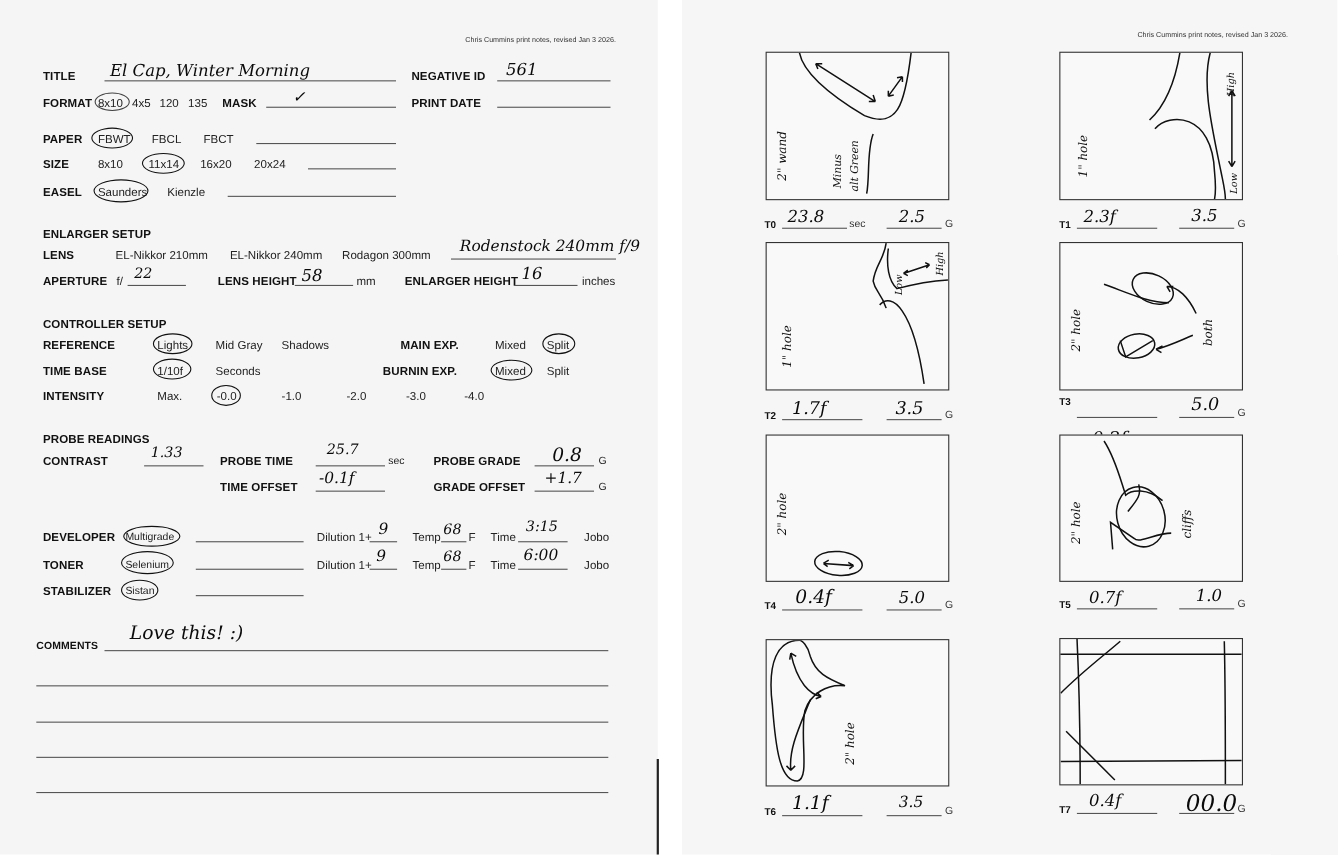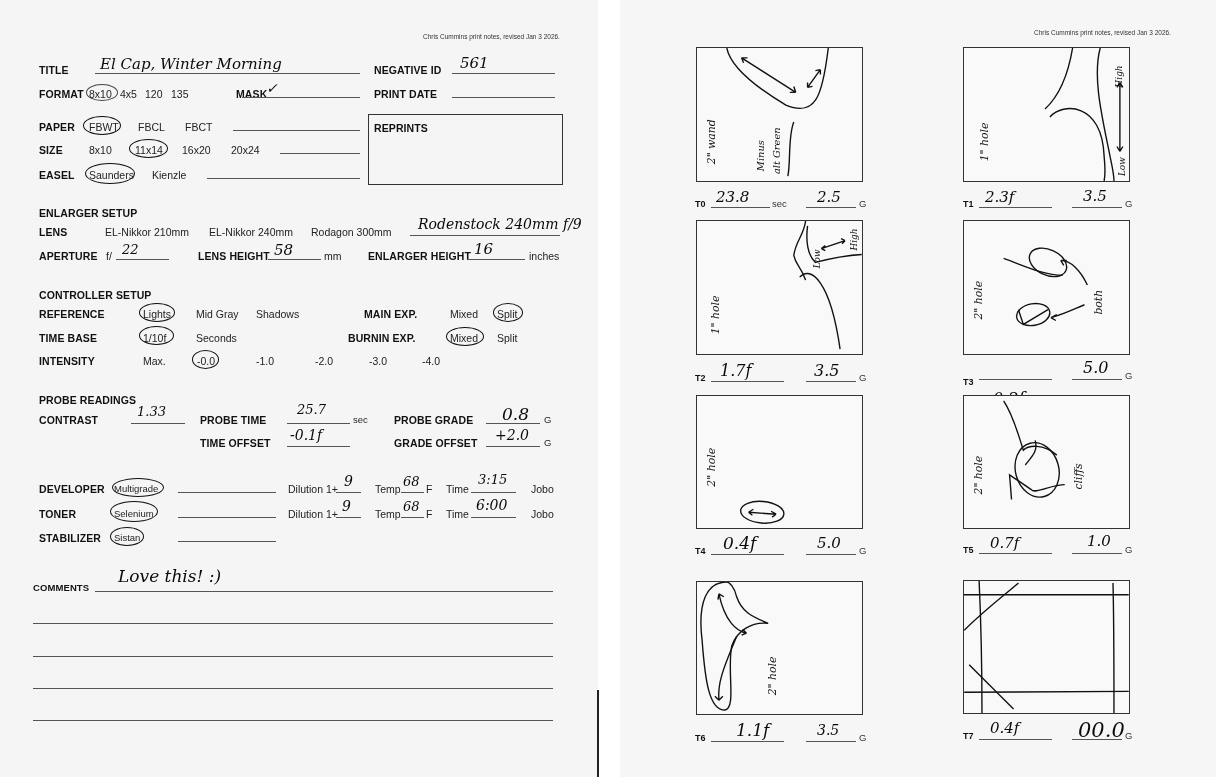--- a/index.html
+++ b/index.html
@@ -38,21 +38,21 @@
   <div class="abs lbl" style="left:374px;top:64px;">NEGATIVE ID</div>
   <div class="line" style="left:452px;top:73px;width:103px;"></div>
   <div class="abs hand" style="left:460px;top:54px;text-align:right;">561</div>
 
   <div class="abs lbl" style="left:39px;top:88px;">FORMAT</div>
   <div class="abs opt" style="left:89px;top:88px;">8x10</div>
   <div class="circ" style="left:86px;top:84px;width:32px;height:17px;border-color:#444;"></div>
   <div class="abs opt" style="left:120px;top:88px;">4x5</div>
   <div class="abs opt" style="left:145px;top:88px;">120</div>
   <div class="abs opt" style="left:171px;top:88px;">135</div>
-  <div class="abs lbl" style="left:202px;top:88px;margin-left:34px;">MASK</div>
+  <div class="abs lbl" style="left:202px;top:88px;">MASK</div>
   <div class="line" style="left:242px;top:97px;width:118px;"></div>
   <div class="abs hand" style="left:266px;top:80px;font-size:14px;">✓</div>
   <div class="abs lbl" style="left:374px;top:88px;">PRINT DATE</div>
   <div class="line" style="left:452px;top:97px;width:103px;"></div>
 
   <div class="abs lbl" style="left:39px;top:121px;">PAPER</div>
   <div class="abs opt" style="left:89px;top:121px;">FBWT</div>
   <div class="circ" style="left:83px;top:116px;width:38px;height:19px;"></div>
   <div class="abs opt" style="left:138px;top:121px;">FBCL</div>
   <div class="abs opt" style="left:185px;top:121px;">FBCT</div>
@@ -65,23 +65,20 @@
   <div class="abs opt" style="left:182px;top:144px;">16x20</div>
   <div class="abs opt" style="left:231px;top:144px;">20x24</div>
   <div class="line" style="left:280px;top:153px;width:80px;"></div>
 
   <div class="abs lbl" style="left:39px;top:169px;">EASEL</div>
   <div class="abs opt" style="left:89px;top:169px;">Saunders</div>
   <div class="circ" style="left:85px;top:163px;width:50px;height:21px;"></div>
   <div class="abs opt" style="left:152px;top:169px;">Kienzle</div>
   <div class="line" style="left:207px;top:178px;width:153px;"></div>
 
-  <div class="box" style="left:368px;top:114px;width:195px;height:71px;">
-    <div class="abs lbl" style="left:5px;top:7px;">REPRINTS</div>
-  </div>
 
   <div class="abs lbl" style="left:39px;top:207px;">ENLARGER SETUP</div>
   <div class="abs lbl" style="left:39px;top:226px;">LENS</div>
   <div class="abs opt" style="left:105px;top:226px;">EL-Nikkor 210mm</div>
   <div class="abs opt" style="left:209px;top:226px;">EL-Nikkor 240mm</div>
   <div class="abs opt" style="left:311px;top:226px;">Rodagon 300mm</div>
   <div class="line" style="left:410px;top:235px;width:150px;"></div>
   <div class="abs hand" style="left:418px;top:216px;font-size:14px;">Rodenstock 240mm f/9</div>
 
   <div class="abs lbl" style="left:39px;top:250px;">APERTURE</div>
@@ -138,21 +135,21 @@
   <div class="abs lbl" style="left:394px;top:414px;">PROBE GRADE</div>
   <div class="line" style="left:486px;top:423px;width:54px;"></div>
   <div class="abs hand" style="left:502px;top:404px;font-size:17px;">0.8</div>
   <div class="abs opt" style="left:544px;top:414px;font-size:9.5px;">G</div>
 
   <div class="abs lbl" style="left:200px;top:437px;">TIME OFFSET</div>
   <div class="line" style="left:287px;top:446px;width:63px;"></div>
   <div class="abs hand" style="left:290px;top:427px;font-size:14px;">-0.1f</div>
   <div class="abs lbl" style="left:394px;top:437px;">GRADE OFFSET</div>
   <div class="line" style="left:486px;top:446px;width:54px;"></div>
-  <div class="abs hand" style="left:495px;top:427px;font-size:14px;">+2.0</div>
+  <div class="abs hand" style="left:495px;top:427px;font-size:14px;">+1.7</div>
   <div class="abs opt" style="left:544px;top:437px;font-size:9.5px;">G</div>
 
   <div class="abs lbl" style="left:39px;top:483px;">DEVELOPER</div>
   <div class="abs opt" style="left:114px;top:483px;font-size:9.5px;">Multigrade</div>
   <div class="circ" style="left:112px;top:478px;width:52px;height:19px;"></div>
   <div class="line" style="left:178px;top:492px;width:98px;"></div>
   <div class="abs opt" style="left:288px;top:483px;">Dilution 1+</div>
   <div class="line" style="left:336px;top:492px;width:25px;"></div>
   <div class="abs hand" style="left:344px;top:473px;font-size:14px;">9</div>
   <div class="abs opt" style="left:375px;top:483px;">Temp</div>
@@ -267,21 +264,21 @@
         <path d="M40 38 C60 45 80 55 100 55"></path>
         <ellipse cx="70" cy="95" rx="17" ry="11" transform="rotate(-10 70 95)"></ellipse>
         <path d="M55 90 L60 105 L85 90"></path>
         <path d="M125 65 C118 50 108 40 98 40 M98 40 l6 0 M98 40 l3 5"></path>
         <path d="M122 85 C110 90 100 95 88 98 M88 98 l6 -3 M88 98 l5 3"></path>
       </g>
       <text font-size="11" font-family="DejaVu Serif" font-style="italic" transform="translate(18,100) rotate(-90)" fill="#111">2" hole</text>
       <text font-size="11" font-family="DejaVu Serif" font-style="italic" transform="translate(140,95) rotate(-90)" fill="#111">both</text>
     </svg>
   </div>
-  <div class="abs tlabel" style="left:343px;top:377px;text-align:right;">T3</div>
+  <div class="abs tlabel" style="left:343px;top:360px;text-align:right;">T3</div>
   <div class="line" style="left:359px;top:379px;width:73px;"></div>
   <div class="abs hand" style="left:373px;top:359px;font-size:16px;margin-top:30px;">0.2f</div>
   <div class="line" style="left:452px;top:379px;width:50px;"></div>
   <div class="abs hand" style="left:463px;top:358px;font-size:16px;">5.0</div>
   <div class="abs unit" style="left:505px;top:370px;">G</div>
 
   <div class="thumb" style="left:76px;top:395px;width:167px;height:134px;">
     <svg viewBox="0 0 167 134">
       <g fill="none" stroke="#111" stroke-width="1.4">
         <ellipse cx="66" cy="118" rx="22" ry="11" transform="rotate(5 66 118)"></ellipse>
@@ -321,21 +318,21 @@
       <g fill="none" stroke="#111" stroke-width="1.4">
         <path d="M30 0 C10 0 0 20 5 60 C8 100 12 130 28 130 C40 128 30 90 35 65 C40 50 55 40 72 42 C55 35 45 30 40 15 C38 5 32 0 30 0 Z"></path>
         <path d="M22 12 C28 40 40 50 50 52 M22 12 l5 3 M22 12 l-1 6 M50 52 l-4 -4 M50 52 l-5 2"></path>
         <path d="M40 55 C30 80 20 100 22 120 M22 120 l4 -4 M22 120 l-4 -4"></path>
       </g>
       <text font-size="11" font-family="DejaVu Serif" font-style="italic" transform="translate(80,115) rotate(-90)" fill="#111">2" hole</text>
     </svg>
   </div>
   <div class="abs tlabel" style="left:75px;top:733px;">T6</div>
   <div class="line" style="left:91px;top:741px;width:73px;"></div>
-  <div class="abs hand" style="left:100px;top:720px;font-size:17px;margin-left:16px;">1.1f</div>
+  <div class="abs hand" style="left:100px;top:720px;font-size:17px;">1.1f</div>
   <div class="line" style="left:186px;top:741px;width:50px;"></div>
   <div class="abs hand" style="left:197px;top:722px;font-size:14px;">3.5</div>
   <div class="abs unit" style="left:239px;top:732px;">G</div>
 
   <div class="thumb" style="left:343px;top:580px;width:167px;height:134px;">
     <svg viewBox="0 0 167 134">
       <g fill="none" stroke="#111" stroke-width="1.4">
         <path d="M-4 14 L167 14"></path>
         <path d="M0 113 L167 112"></path>
         <path d="M15 -2 C17 40 18 90 18 134"></path>

